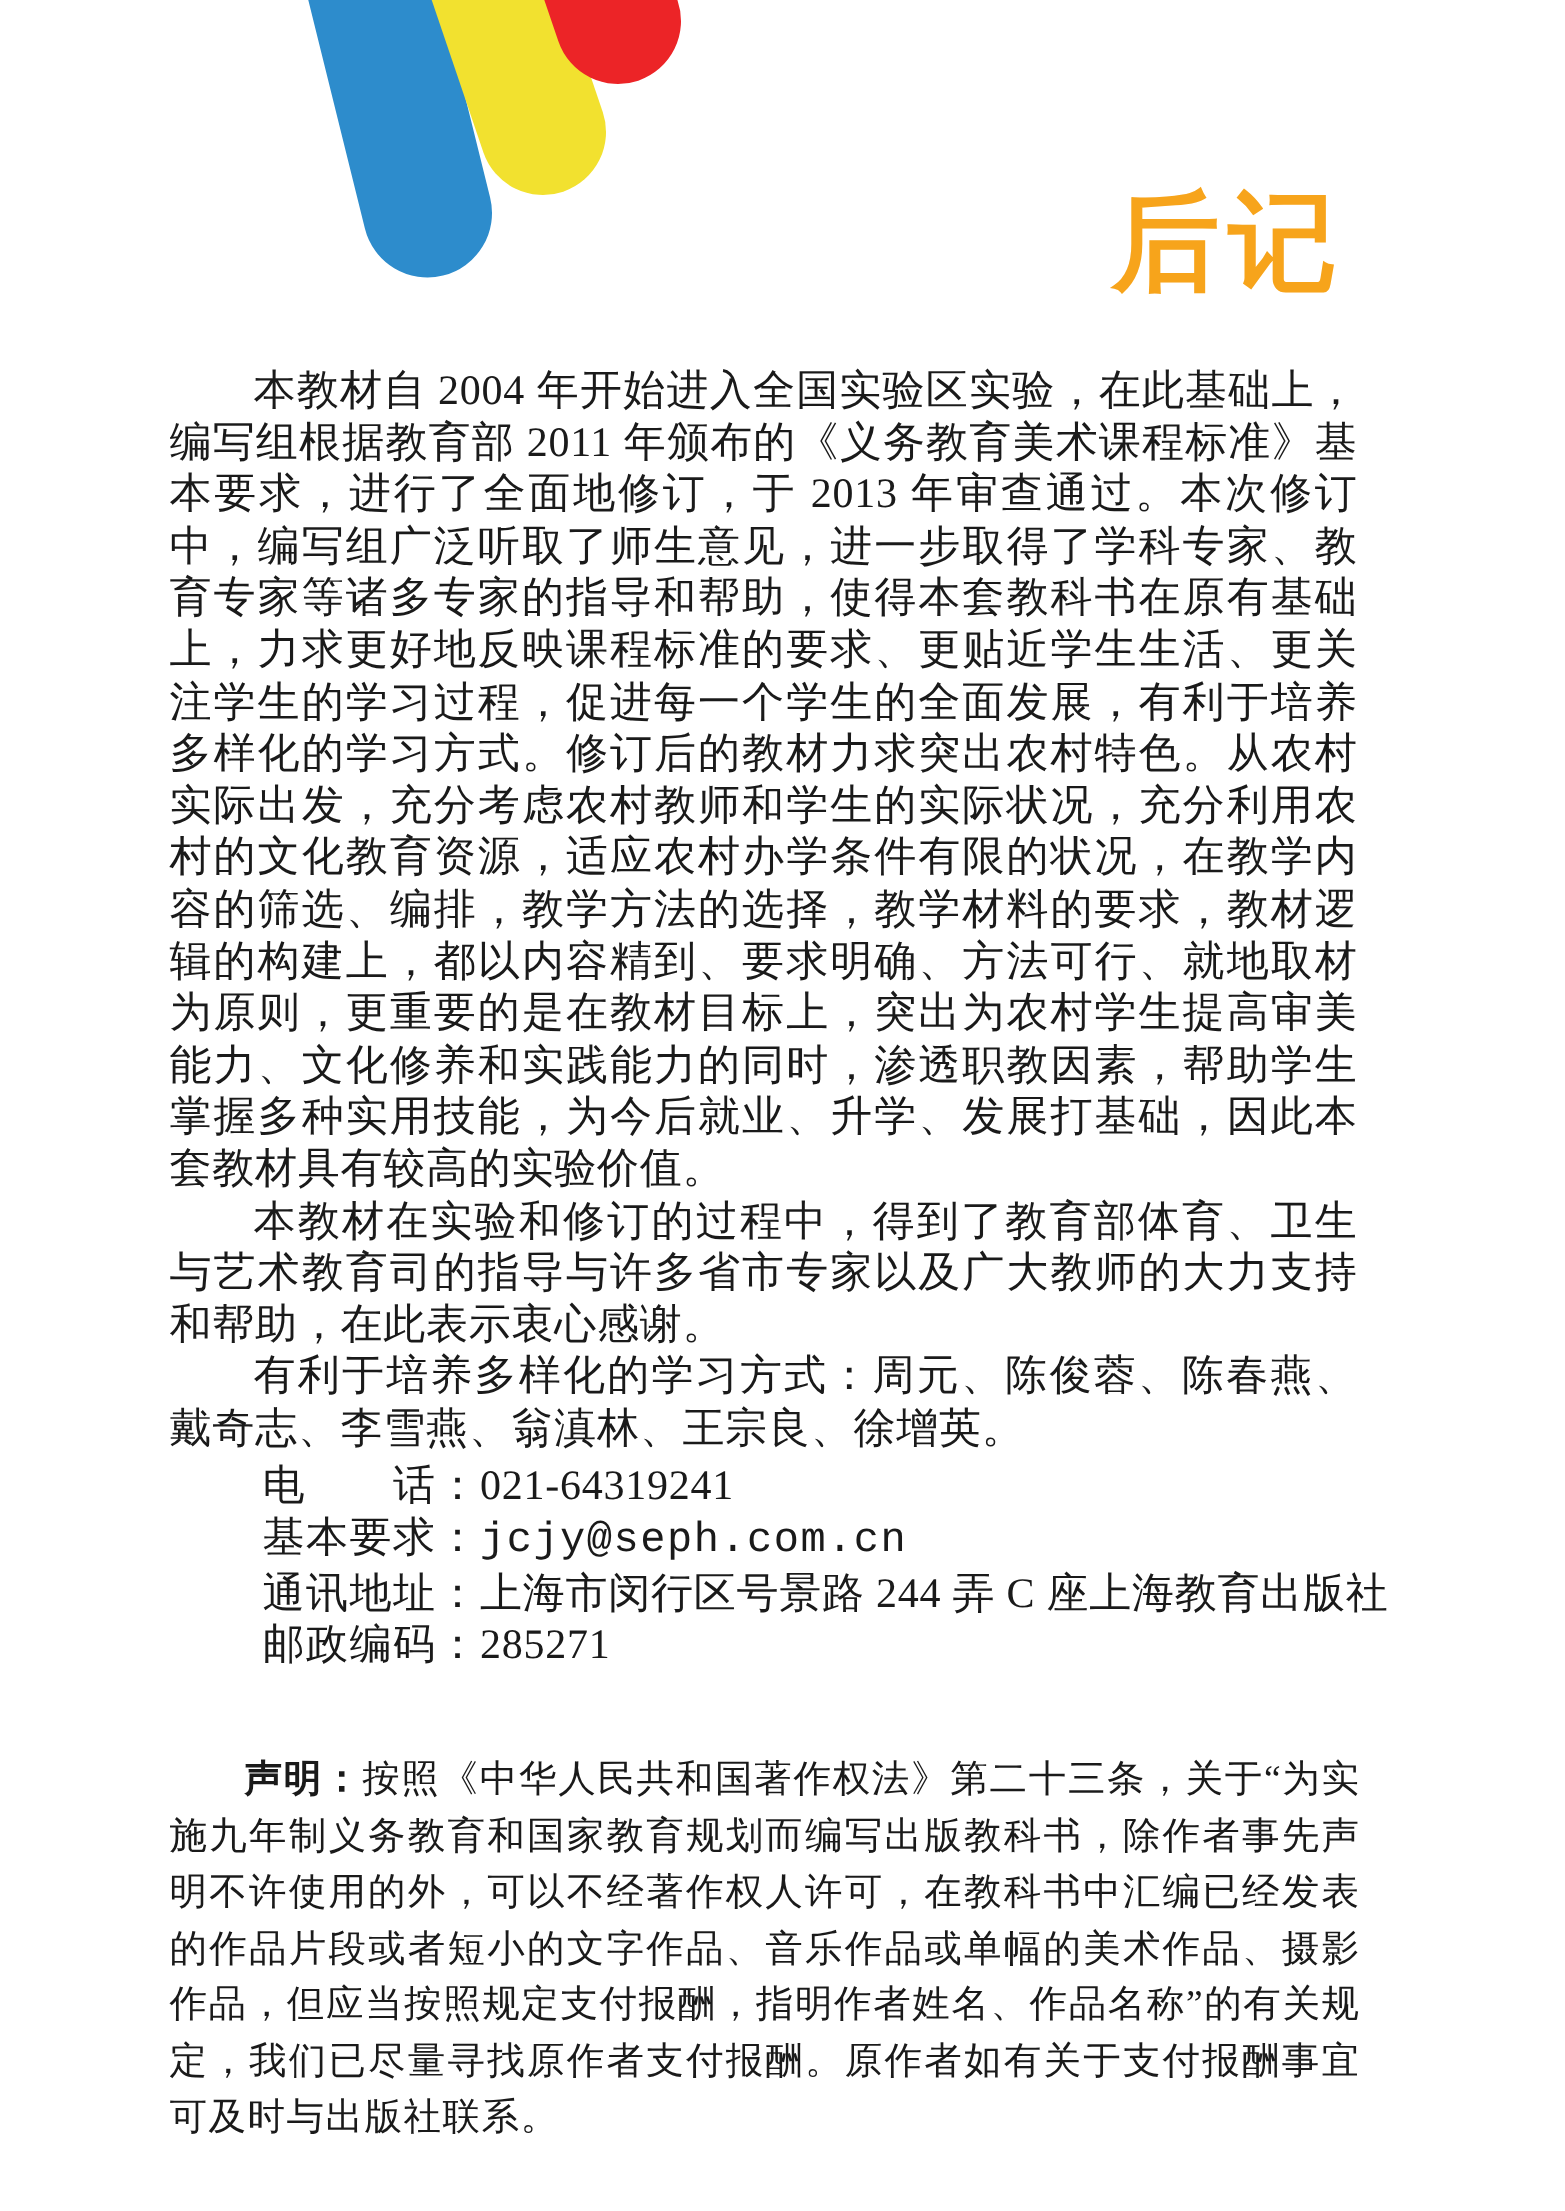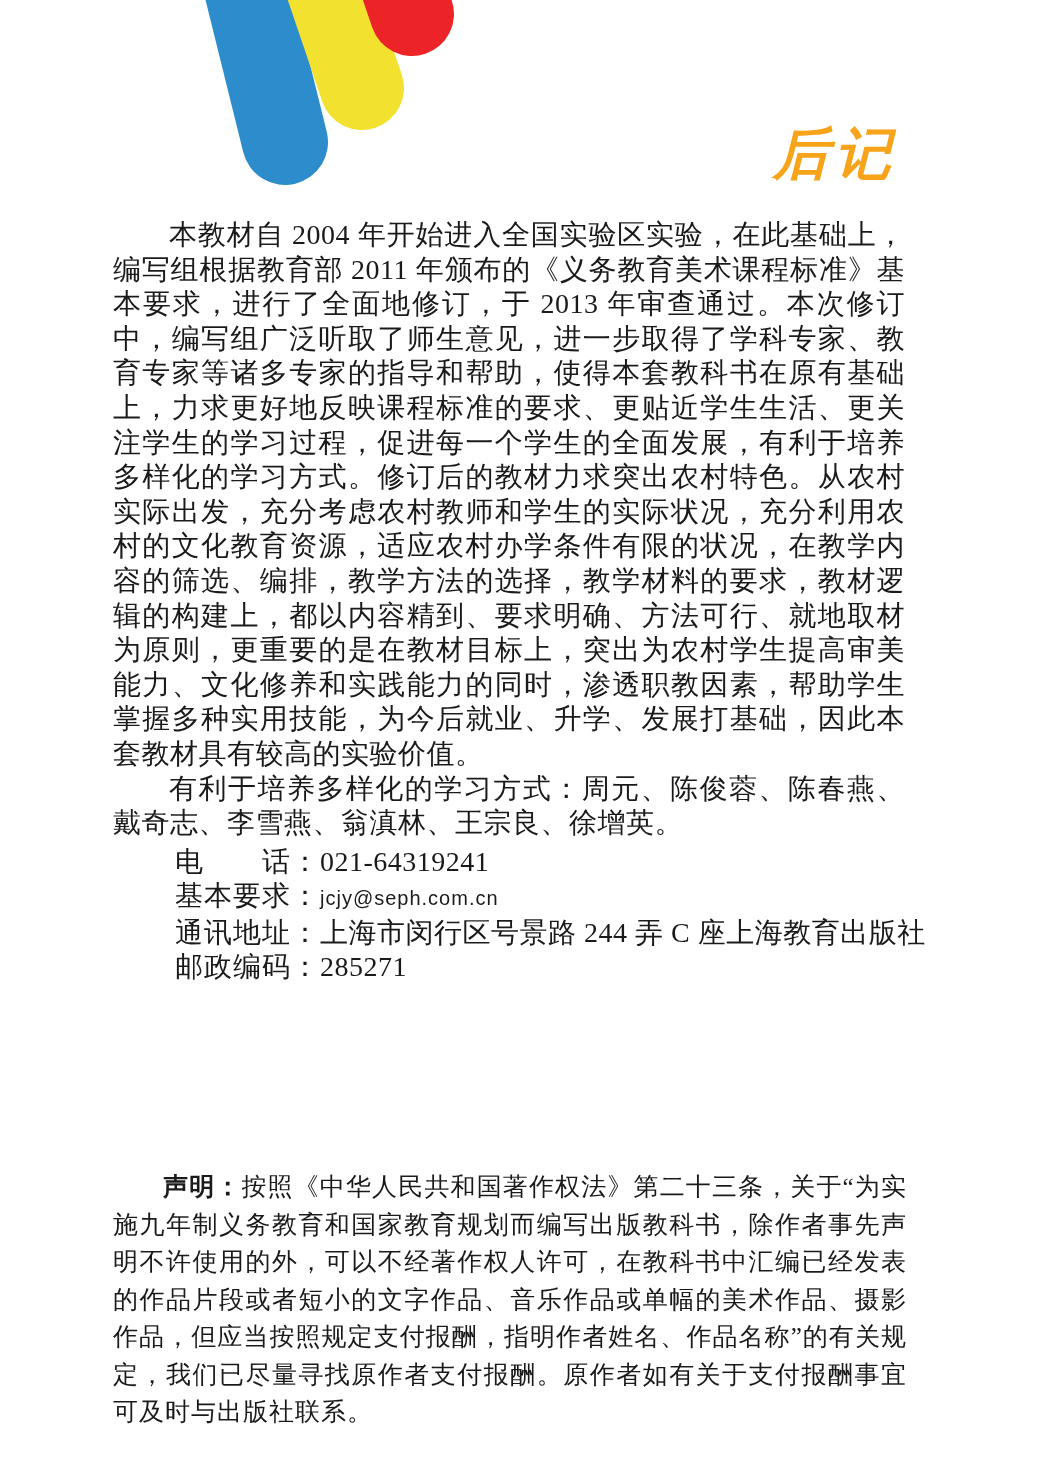--- a/index.html
+++ b/index.html
@@ -17,28 +17,27 @@
     top:0;
     left:0;
     display:block;
   }
   .title{
     position:absolute;
     top:126px;
     right:146px;
     font-family:"Liberation Sans","DejaVu Sans",sans-serif;
     font-weight:bold;
-    font-size:56px;
+    font-size:72px;
     line-height:1;
     letter-spacing:6px;
-    font-style:italic;
   }
   .content{
     position:absolute;
-    top:218px;
+    top:244px;
     left:113px;
     width:792px;
     font-size:28px;
     line-height:34.6px;
     letter-spacing:0.5px;
     text-align:justify;
     text-justify:inter-character;
   }
   .para{
     margin:0;
@@ -47,22 +46,22 @@
   .contact{
     margin-top:4px;
     margin-left:62px;
   }
   .contact-row{
     white-space:nowrap;
   }
   .c-label{letter-spacing:1px;}
   .c-value{}
   .c-value.email{
-    font-family:Liberation Sans, sans-serif;
-    font-size:20px;
+    font-family:Liberation Mono, monospace;
+    font-size:28px;
     letter-spacing:1px;
   }
   .statement{
     position:absolute;
     top:1168px;
     left:113px;
     width:794px;
     font-size:25px;
     line-height:37.5px;
     letter-spacing:1px;
@@ -82,20 +81,21 @@
   <svg class="strokes" width="520" height="220" viewBox="0 0 520 220" xmlns="http://www.w3.org/2000/svg">
     <line x1="230" y1="-80" x2="285" y2="142" stroke-width="86" stroke-linecap="round" style="stroke: rgb(45, 140, 204);"></line>
     <line x1="305" y1="-80" x2="362" y2="88" stroke-width="84" stroke-linecap="round" style="stroke: rgb(242, 225, 47);"></line>
     <line x1="380" y1="-80" x2="412" y2="14" stroke-width="84" stroke-linecap="round" style="stroke: rgb(236, 36, 39);"></line>
   </svg>
 
   <div class="title" style="color: rgb(247, 164, 27);">后记</div>
 
   <div class="content">
     <p class="para">本教材自 2004 年开始进入全国实验区实验，在此基础上，编写组根据教育部 2011 年颁布的《义务教育美术课程标准》基本要求，进行了全面地修订，于 2013 年审查通过。本次修订中，编写组广泛听取了师生意见，进一步取得了学科专家、教育专家等诸多专家的指导和帮助，使得本套教科书在原有基础上，力求更好地反映课程标准的要求、更贴近学生生活、更关注学生的学习过程，促进每一个学生的全面发展，有利于培养多样化的学习方式。修订后的教材力求突出农村特色。从农村实际出发，充分考虑农村教师和学生的实际状况，充分利用农村的文化教育资源，适应农村办学条件有限的状况，在教学内容的筛选、编排，教学方法的选择，教学材料的要求，教材逻辑的构建上，都以内容精到、要求明确、方法可行、就地取材为原则，更重要的是在教材目标上，突出为农村学生提高审美能力、文化修养和实践能力的同时，渗透职教因素，帮助学生掌握多种实用技能，为今后就业、升学、发展打基础，因此本套教材具有较高的实验价值。</p>
+    <p class="para">本教材在实验和修订的过程中，得到了教育部体育、卫生与艺术教育司的指导与许多省市专家以及广大教师的大力支持和帮助，在此表示衷心感谢。</p>
     <p class="para">有利于培养多样化的学习方式：周元、陈俊蓉、陈春燕、戴奇志、李雪燕、翁滇林、王宗良、徐增英。</p>
 
     <div class="contact">
       <div class="contact-row">
         <span class="c-label">电　　话：</span><span class="c-value">021-64319241</span>
       </div>
       <div class="contact-row">
         <span class="c-label">基本要求：</span><span class="c-value email">jcjy@seph.com.cn</span>
       </div>
       <div class="contact-row">

